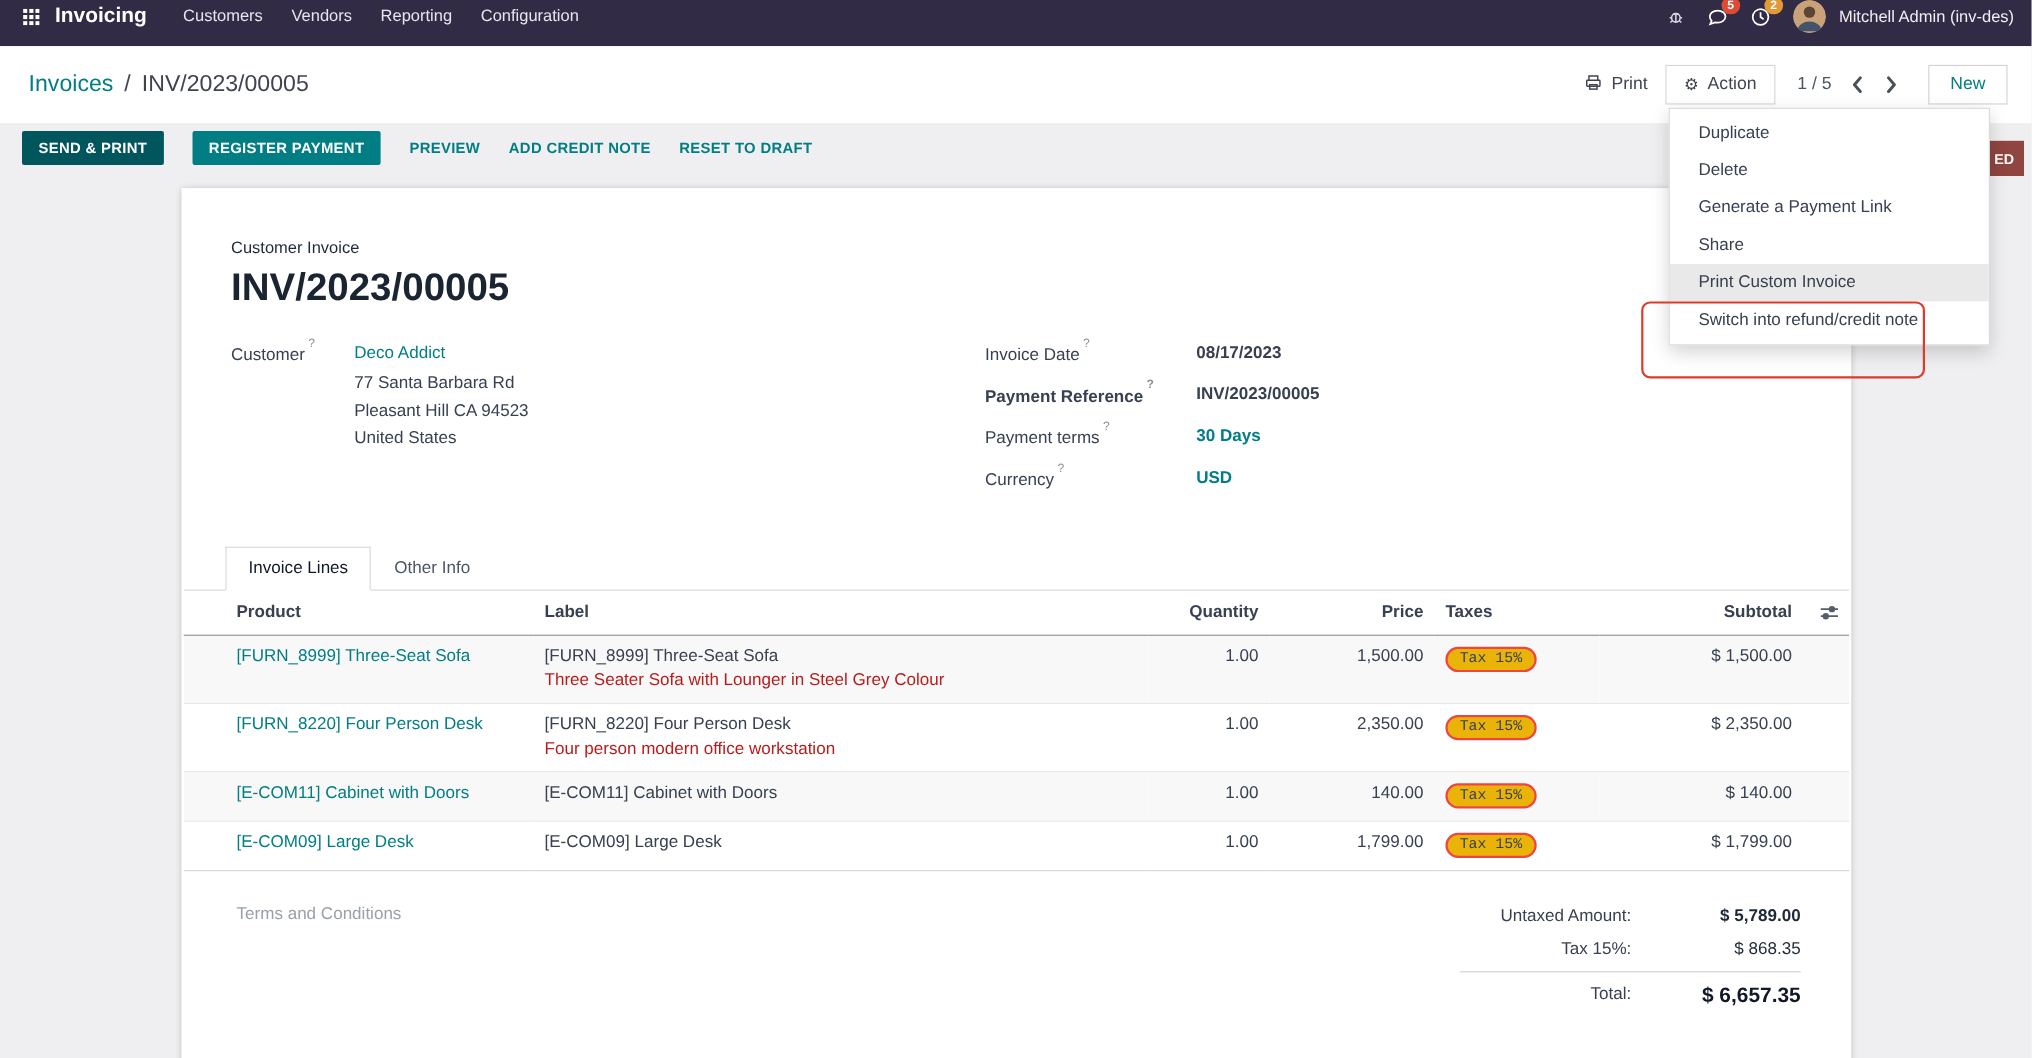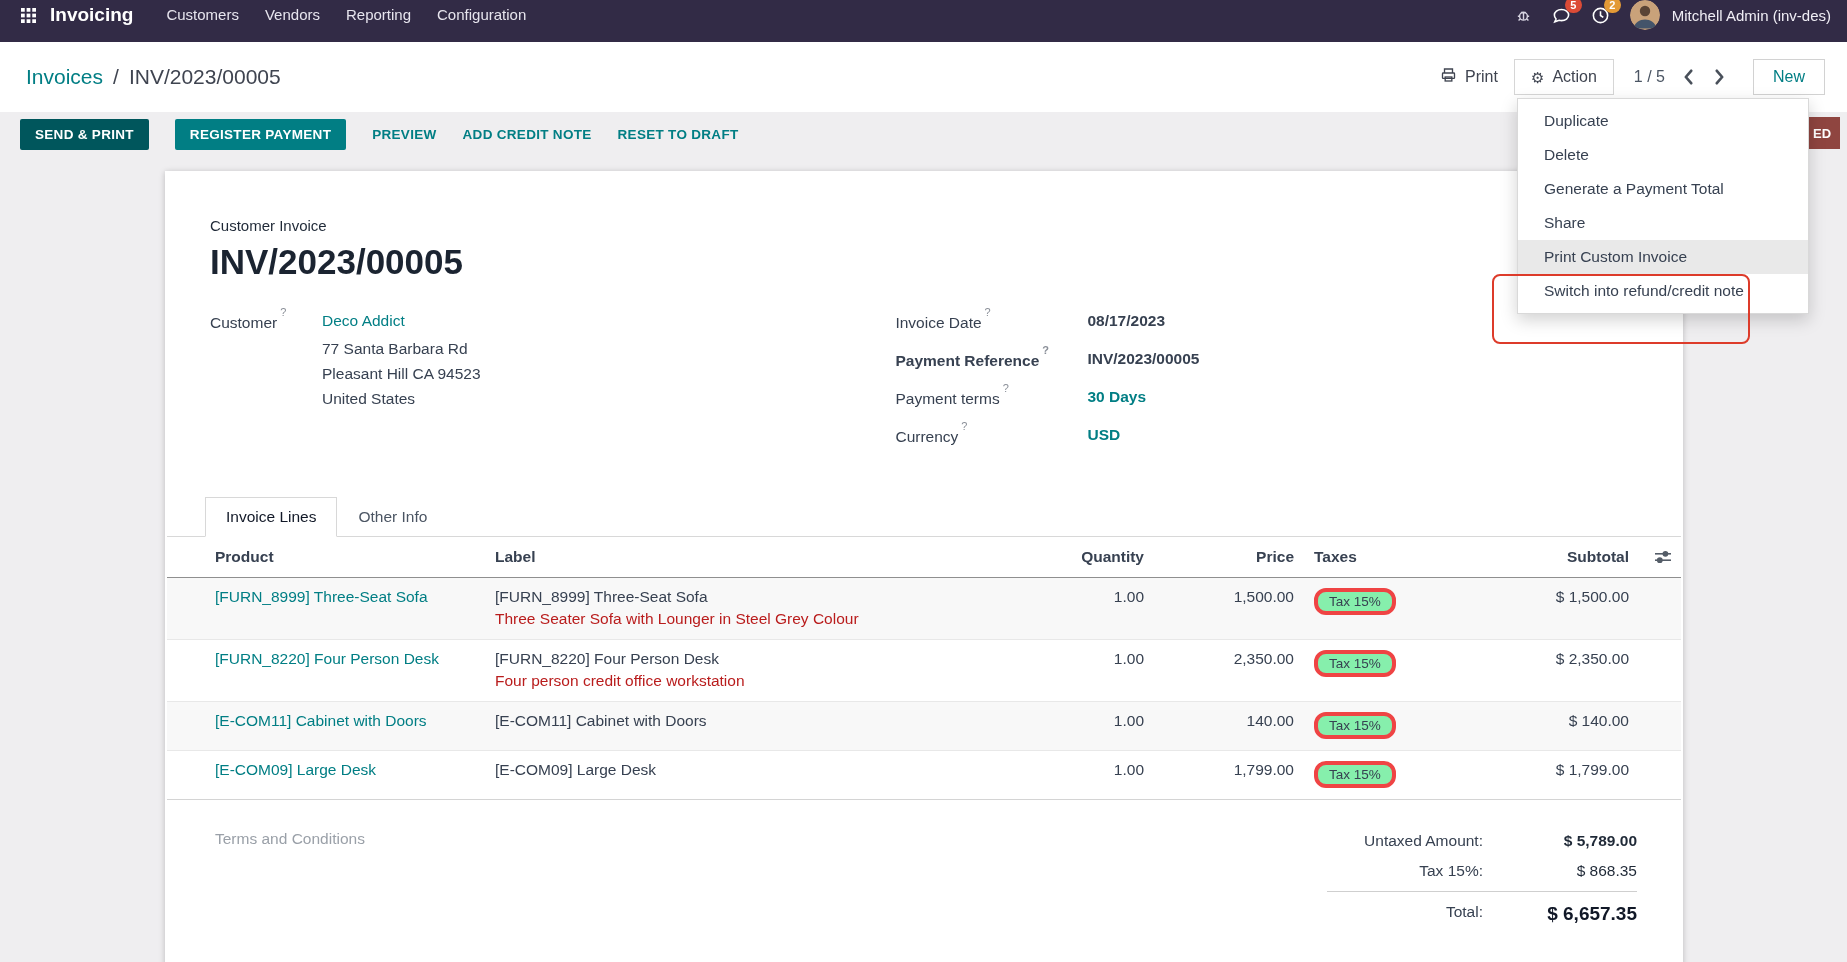--- a/index.html
+++ b/index.html
@@ -33,21 +33,21 @@
   .chevrons { display:flex; gap:16px; align-items:center; }
   .chev { background:none; border:none; cursor:pointer; display:flex; align-items:center; padding:2px; }
   .new-btn { font-size:16px; color:#017e84; border:1px solid #d2d2d2; background:#fff; padding:8px 19px; margin-left:10px; cursor:pointer; font-family:inherit; }
 
   
   .statusbar { height:44px; display:flex; align-items:center; gap:26px; padding:0 20px; }
   .btn-solid { color:#fff; font-size:13.5px; font-weight:600; letter-spacing:.3px; padding:8px 15px; border:none; border-radius:2px; cursor:pointer; font-family:inherit; }
   .btn-sendprint { background:#00565c; }
   .btn-register { background:#017e84; }
   .btn-text { color:#017e84; font-size:13.5px; font-weight:700; letter-spacing:.3px; background:none; border:none; cursor:pointer; font-family:inherit; }
-  .posted-frag { position:absolute; top:117px; left:1804px; height:32px; width:36px; background:#8f4540; color:#fff; font-size:13px; font-weight:700; display:flex; align-items:center; justify-content:center; z-index:5; }
+  .posted-frag { position:absolute; top:128px; left:1804px; height:32px; width:36px; background:#8f4540; color:#fff; font-size:13px; font-weight:700; display:flex; align-items:center; justify-content:center; z-index:5; }
 
   
   .sheet { width:1518px; margin:15px 0 0 165px; background:#fff; box-shadow:0 1px 6px rgba(0,0,0,.22); padding:46px 0 60px; min-height:900px; }
   .sheet-pad { padding:0 45px; }
   .doc-type { font-size:15px; color:#1f2937; }
   .inv-title { font-size:35px; font-weight:700; color:#1b2431; margin:8px 0 30px; }
   .help { font-size:11px; color:#8a8f98; margin-left:3px; position:relative; top:-6px; }
   .fields { display:flex; }
   .field-left { width:48%; display:flex; }
   .f-label { width:112px; font-size:15.5px; color:#374151; }
@@ -72,21 +72,21 @@
   table.lines th { text-align:left; font-weight:700; color:#374151; padding:11px 10px; border-bottom:1px solid #8f8f8f; white-space:nowrap; }
   table.lines th:first-child, table.lines td:first-child { padding-left:48px; }
   table.lines th.num, table.lines td.num { text-align:right; }
   table.lines tbody td { padding:10px 10px 11px; vertical-align:top; border-top:1px solid #e8e8e8; }
   table.lines tbody tr:first-child td { border-top:none; }
   table.lines tbody tr:nth-child(odd) { background:#f8f8f8; }
   table.lines tbody tr:last-child td { border-bottom:1px solid #d4d4d4; }
   .product-link { color:#017e84; cursor:pointer; }
   .line-desc { margin-top:4px; color:#b91c1c; }
   .line-desc:empty { display:none; }
-  .tax-pill { display:inline-block; border:4px solid #ef4444; border-radius:12px; padding:2px 11px; font-size:13.5px; background:#86efac; color:#374151; white-space:nowrap; }
+  .tax-pill { display:inline-block; border:2px solid #ef4444; border-radius:12px; padding:2px 11px; font-size:13.5px; background:#eab308; color:#374151; white-space:nowrap;font-family:Liberation Mono, monospace; }
   .col-opt { display:flex; justify-content:flex-end; cursor:pointer; }
 
   
   .below { display:flex; justify-content:space-between; padding:26px 44px 0 48px; }
   .terms { color:#9aa0a8; font-size:15.5px; padding-top:4px; cursor:text; }
   .totals { width:310px; }
   .t-row { display:grid; grid-template-columns:1fr 140px; padding:6px 0; font-size:15.5px; }
   .t-label { text-align:right; color:#374151; padding-right:14px; }
   .t-val { text-align:right; color:#1f2937; }
   .t-row.untaxed .t-val { font-weight:700; }
@@ -284,21 +284,21 @@
           <td class="num">1.00</td>
           <td class="num">1,500.00</td>
           <td><span class="tax-pill">Tax 15%</span></td>
           <td class="num">$ 1,500.00</td>
           <td></td>
         </tr>
         <tr>
           <td><a class="product-link">[FURN_8220] Four Person Desk</a></td>
           <td>
               <div class="line-label">[FURN_8220] Four Person Desk</div>
-              <div class="line-desc">Four person credit office workstation</div>
+              <div class="line-desc">Four person modern office workstation</div>
             </td>
           <td class="num">1.00</td>
           <td class="num">2,350.00</td>
           <td><span class="tax-pill">Tax 15%</span></td>
           <td class="num">$ 2,350.00</td>
           <td></td>
         </tr>
         <tr>
           <td><a class="product-link">[E-COM11] Cabinet with Doors</a></td>
           <td>
@@ -340,18 +340,18 @@
           <div class="t-val">$ 6,657.35</div>
         </div>
       </div>
     </div>
   </div>
 </div>
 
 <div class="dropdown">
   <div class="dd-item">Duplicate</div>
   <div class="dd-item">Delete</div>
-  <div class="dd-item">Generate a Payment Total</div>
+  <div class="dd-item">Generate a Payment Link</div>
   <div class="dd-item">Share</div>
   <div class="dd-item highlight">Print Custom Invoice</div>
   <div class="dd-item">Switch into refund/credit note</div>
 </div>
 <div class="annotation"></div>
 
 </body></html>

